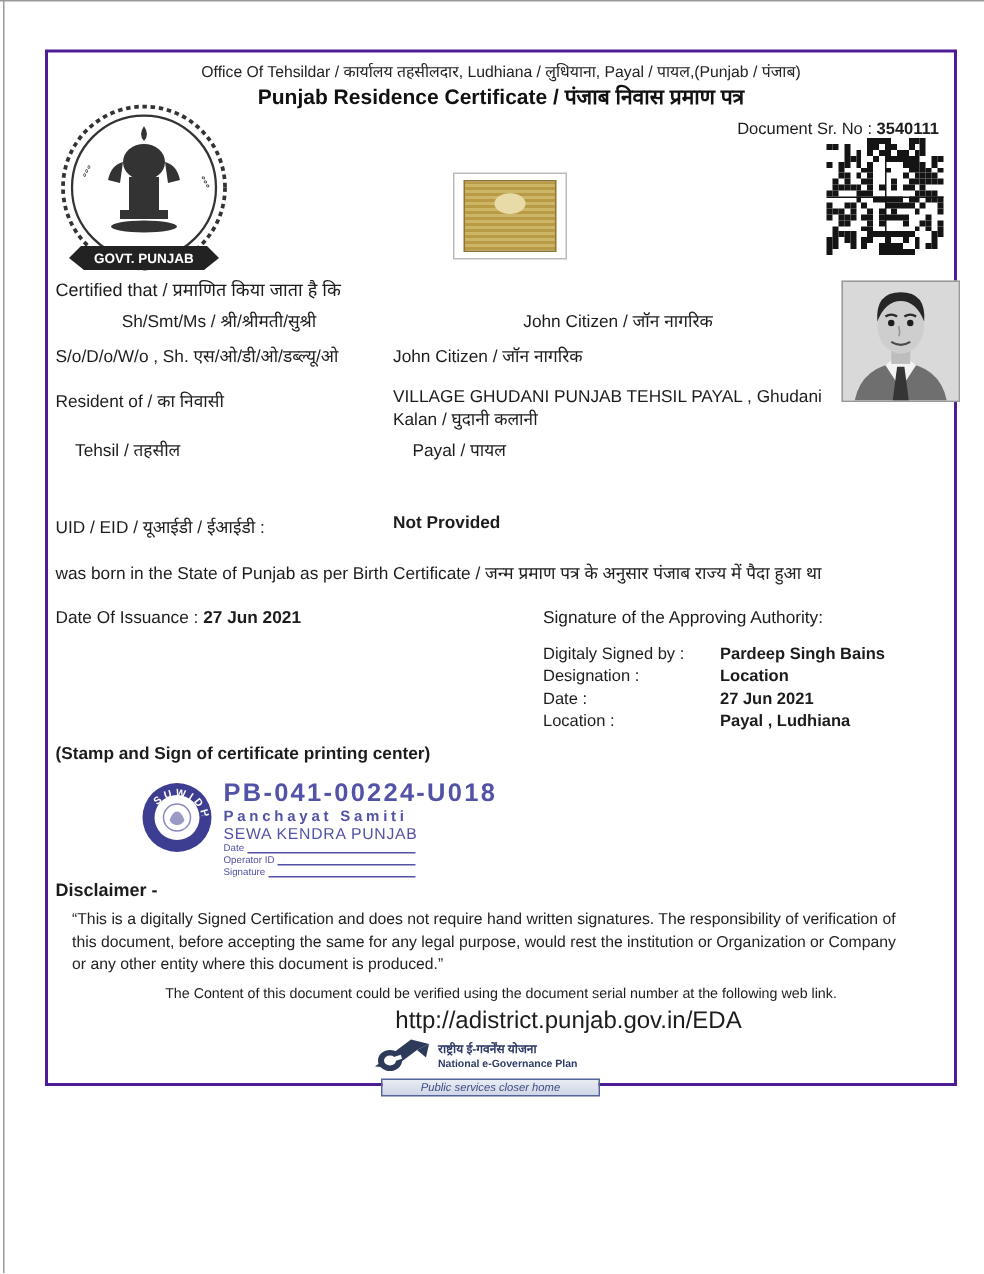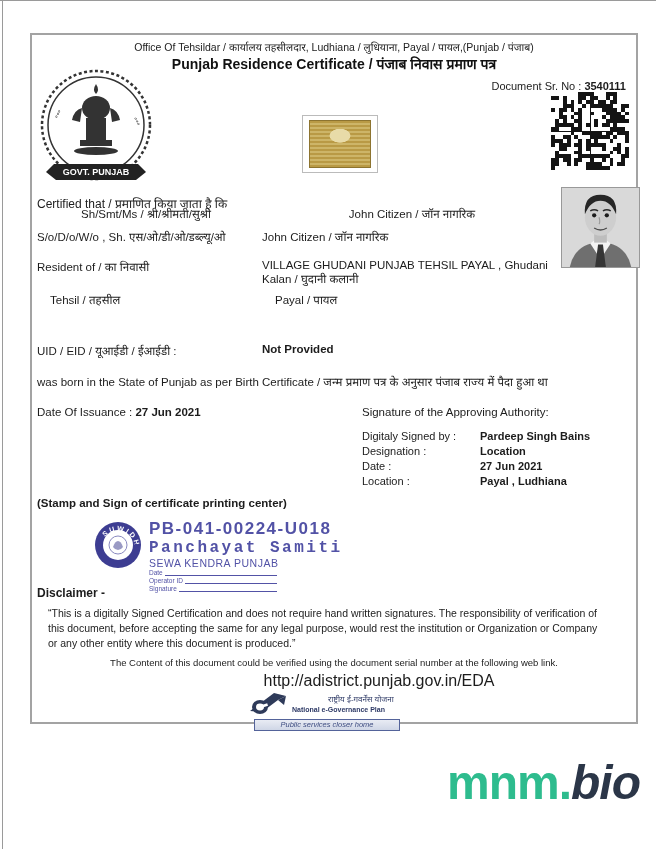--- a/index.html
+++ b/index.html
@@ -3,21 +3,21 @@
 <meta charset="utf-8">
 <style>
   * { margin:0; padding:0; box-sizing:border-box; }
   html,body { background:#fff; }
   body { font-family:"Liberation Sans", sans-serif; color:#1c1c1c; }
   .page { position:relative; width:656px; height:849px; background:#fff; overflow:hidden; }
 
   .edge-top { position:absolute; left:0; top:0; width:656px; height:1px; background:#9a9a9a; }
   .edge-left { position:absolute; left:2px; top:0; width:1px; height:849px; background:#9a9a9a; }
 
-  .cert { position:absolute; left:30px; top:33px; width:608px; height:691px; border:2px solid #a3a3a3; background:#fff; }
+  .cert { position:absolute; left:30px; top:33px; width:608px; height:691px; border:2px solid #4c1d95; background:#fff; }
 
   .office-line { position:absolute; top:5px; left:0; width:100%; text-align:center; font-size:10.5px; color:#222; }
   .cert-title { position:absolute; top:19px; left:0; width:100%; text-align:center; font-size:14px; font-weight:bold; color:#111; }
   .doc-sr { position:absolute; top:45px; right:10px; font-size:11px; }
   .doc-sr b { font-weight:bold; }
 
   
   .emblem { position:absolute; left:4px; top:33px; width:120px; height:122px; }
 
   
@@ -27,21 +27,21 @@
       repeating-linear-gradient(0deg, #b99a45 0 2px, #cdb568 2px 4px);
       border:1px solid #8d7430; }
 
   
   .barcode { position:absolute; left:519px; top:57px; width:78px; height:78px; display:grid;
       grid-template-columns:repeat(20,1fr); grid-template-rows:repeat(20,1fr); background:#fff; }
   .bc-cell.on { background:#141414; }
   .bc-line-h { position:absolute; left:0; top:50%; width:100%; height:1px; background:#141414; }
   .bc-line-v { position:absolute; top:0; left:50%; width:1px; height:100%; background:#141414; }
 
-  .certified { position:absolute; left:5px; top:160px; font-size:12px; }
+  .certified { position:absolute; left:5px; top:149px; font-size:12px; }
 
   .frow { position:absolute; left:5px; font-size:11.5px; }
   .frow .lbl { display:inline-block; width:218px; vertical-align:top; }
   .frow .val { position:absolute; left:225px; top:0; width:300px; }
   .r1 { top:171px;text-align:center; } .r2 { top:194px; } .r3 { top:224px; }
   .r4 { top:257px;margin-left:13px; } .r5 { top:282px; } .r6 { top:308px; }
   .r6 .val { font-weight:bold; }
 
   .photo { position:absolute; left:529px; top:152px; width:79px; height:81px; border:1px solid #999; background:#dcdcdc; }
 
@@ -55,36 +55,36 @@
   .sig-row { display:flex; }
   .sig-row .sl { width:108px; }
   .sig-row .sv { font-weight:bold;padding-left:10px; }
 
   .stamp-head { position:absolute; left:5px; top:462px; font-size:11.5px; font-weight:bold; }
 
   .pstamp { position:absolute; left:62px; top:484px; display:flex; align-items:flex-start; color:#5252a6; }
   .pstamp .seal { width:48px; height:48px; margin-top:2px; }
   .pstamp .ptext { margin-left:7px; }
   .pstamp .code { font-size:17px; font-weight:bold; letter-spacing:1.5px; }
-  .pstamp .line2 { font-size:16px; font-weight:bold; letter-spacing:2.5px;font-family:Liberation Mono, monospace; }
+  .pstamp .line2 { font-size:10px; font-weight:bold; letter-spacing:2.5px; }
   .pstamp .line3 { font-size:10.5px; letter-spacing:0.5px; }
   .sline { display:flex; width:128px; font-size:6.5px; line-height:8px; }
   .sline .rule { flex:1; border-bottom:1px solid #5252a6; margin:0 0 1px 2px; }
 
   .disc-head { position:absolute; left:5px; top:551px; font-size:12px; font-weight:bold; }
   .disc-body { position:absolute; left:16px; top:571px; width:560px; font-size:10.5px; line-height:1.45; color:#222; }
 
   .verify-line { position:absolute; top:622px; left:0; width:100%; text-align:center; font-size:9.5px; }
   .verify-url { position:absolute; top:637px; left:0; width:100%; text-align:center; font-size:16px;margin-left:45px; }
 
   .negp { position:absolute; top:656px; left:50%; transform:translateX(-50%); width:172px; }
   .negp-top { display:flex; align-items:center; }
   .negp-mark { width:40px; height:26px; flex:0 0 auto; }
   .negp-txt { margin-left:4px; color:#2e3a66; }
-  .negp-hindi { font-size:8px; font-weight:normal; line-height:10px;margin-left:36px; }
+  .negp-hindi { font-size:8px; font-weight:bold; line-height:10px; }
   .negp-eng { font-size:7px; font-weight:bold; line-height:9px; }
   .negp-strip { margin-top:2px; margin-left:6px; width:146px; border:1px solid #54639a;
       background:linear-gradient(#e9ecf4,#cfd6e6); font-size:7.5px; font-style:italic;
       color:#3d4c80; text-align:center; line-height:10px; }
 
   .brand { position:absolute; right:16px; top:755px; font-size:48px; font-weight:bold; letter-spacing:-1px; }
   .brand .p1 { color:#2ebc8e; }
   .brand .p2 { color:#2b3648; font-style:italic; }
 </style>
 </head>
@@ -642,16 +642,13 @@
         <div class="negp-txt">
           <div class="negp-hindi">राष्ट्रीय ई-गवर्नेंस योजना</div>
           <div class="negp-eng">National e-Governance Plan</div>
         </div>
       </div>
       <div class="negp-strip">Public services closer home</div>
     </div>
 
   </div>
 
-  <div class="brand">
-    <span class="p1">mnm.</span><span class="p2">bio</span>
-  </div>
 </div>
 
 </body></html>

